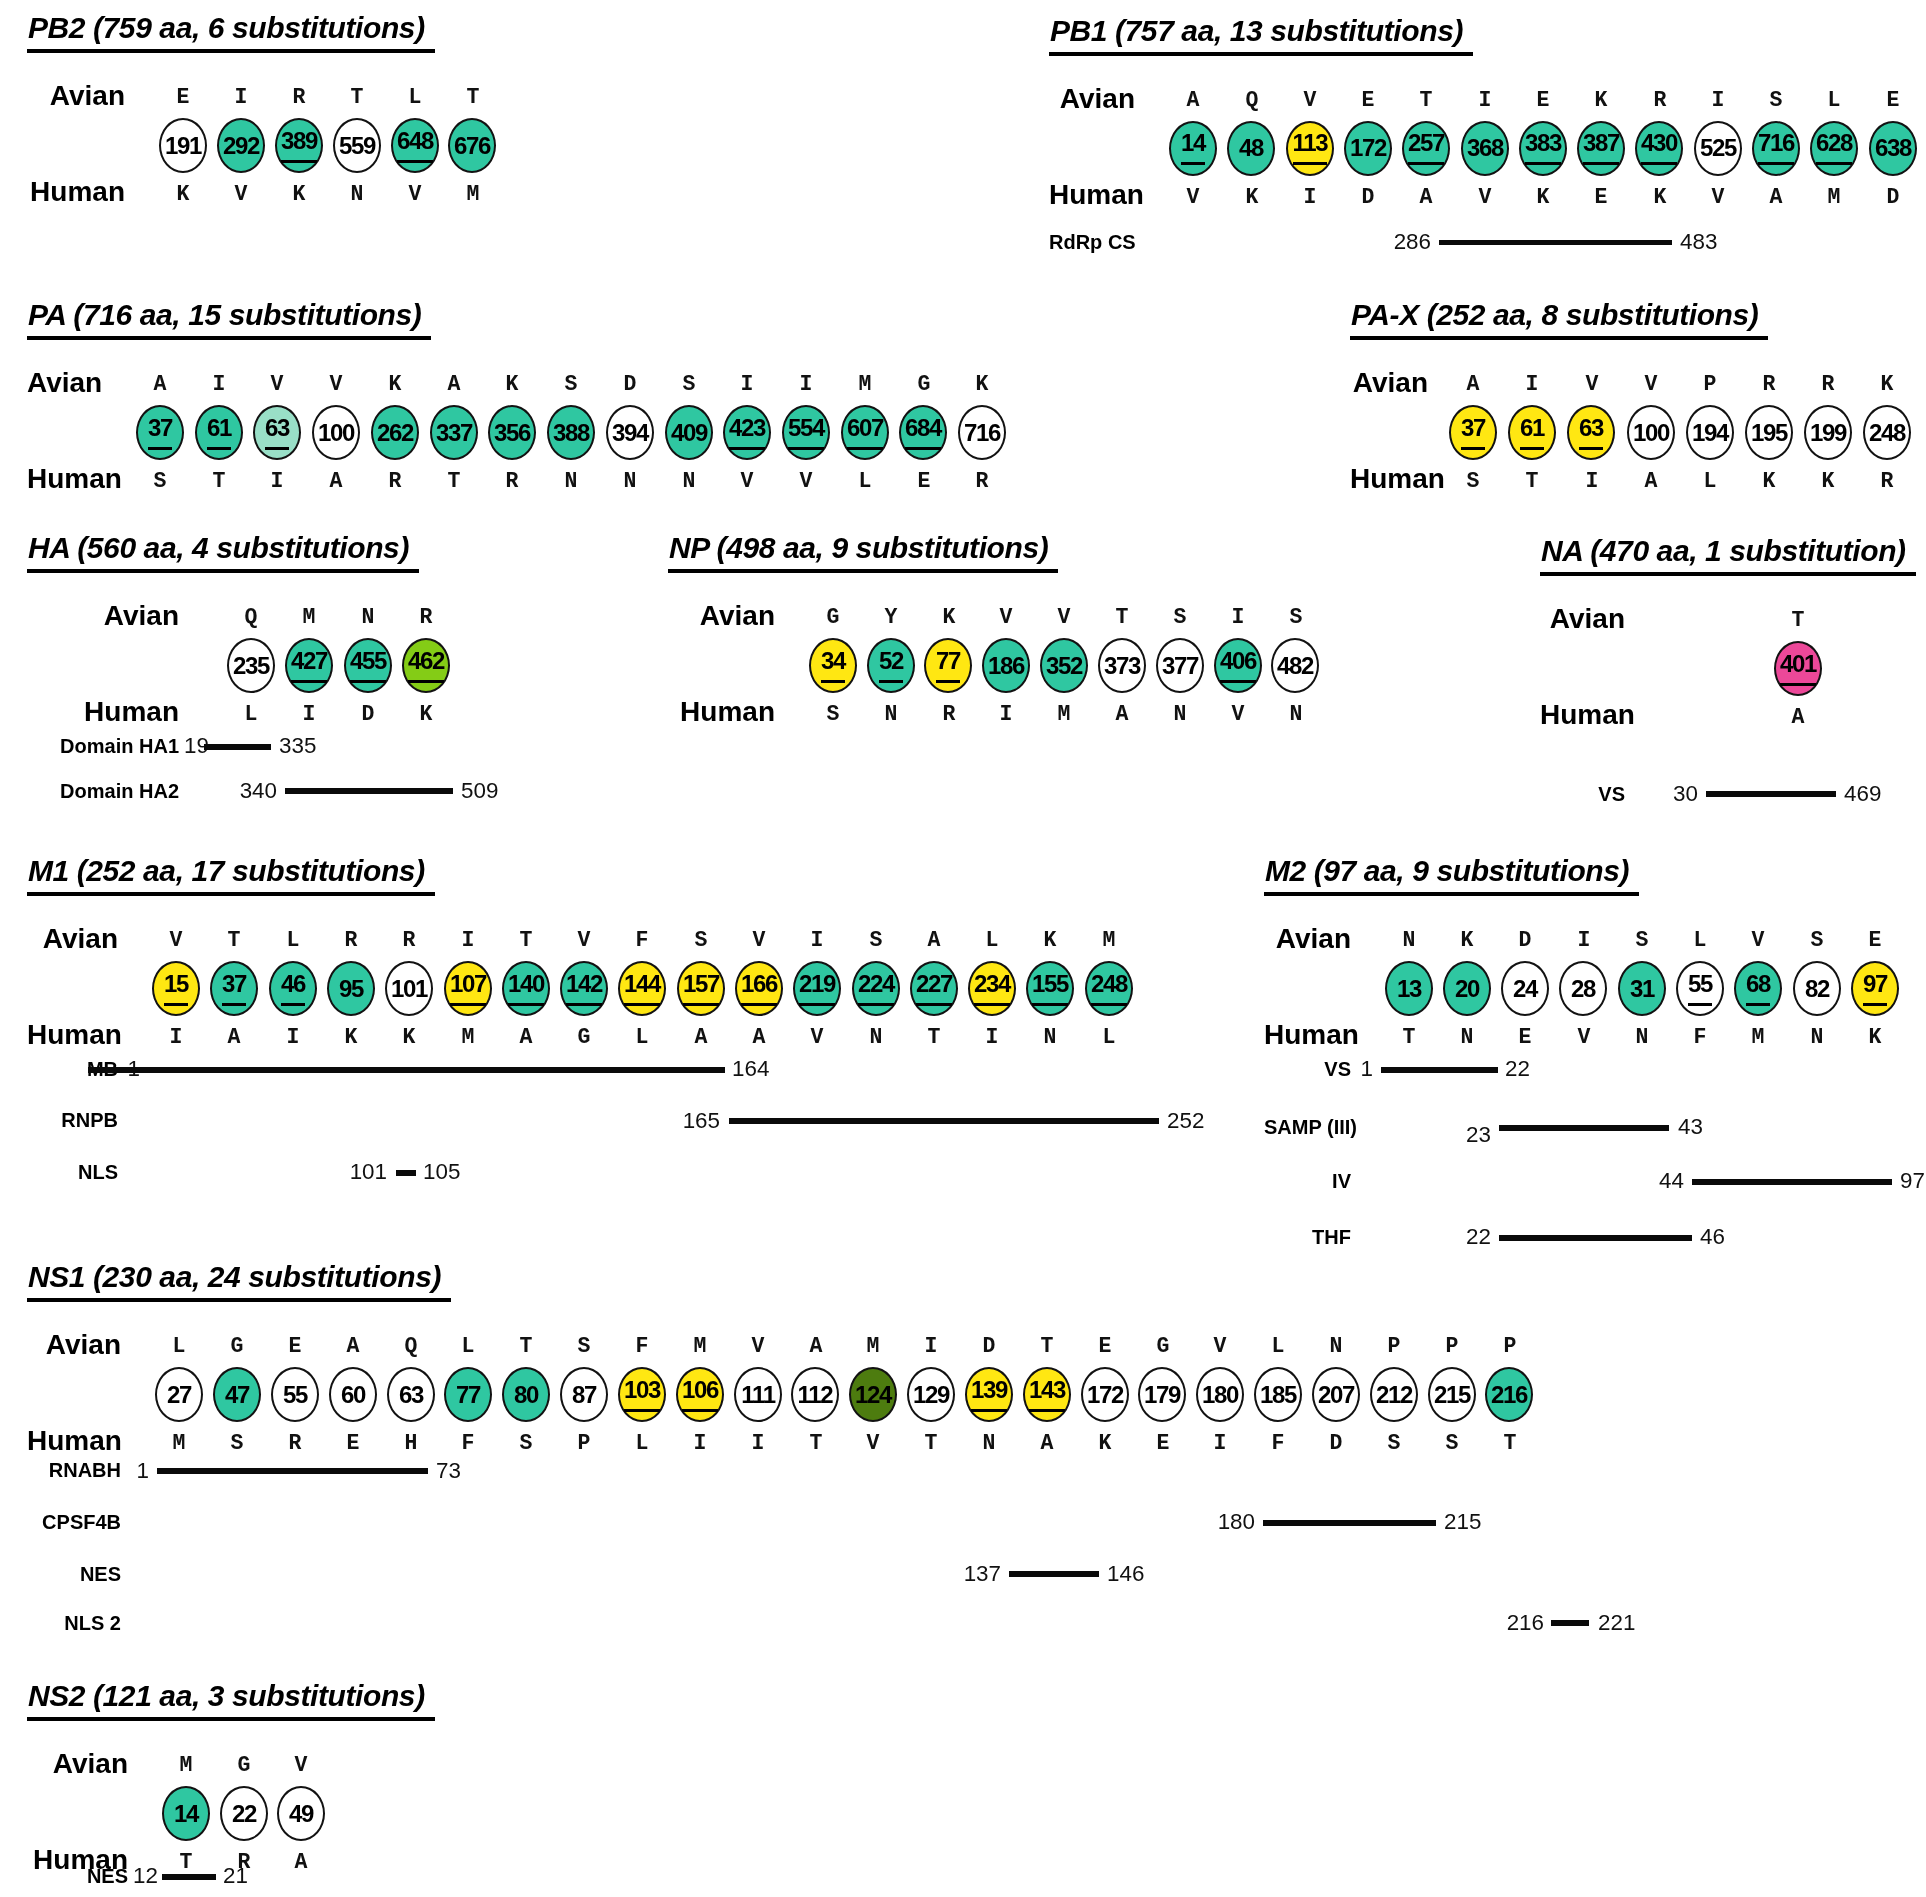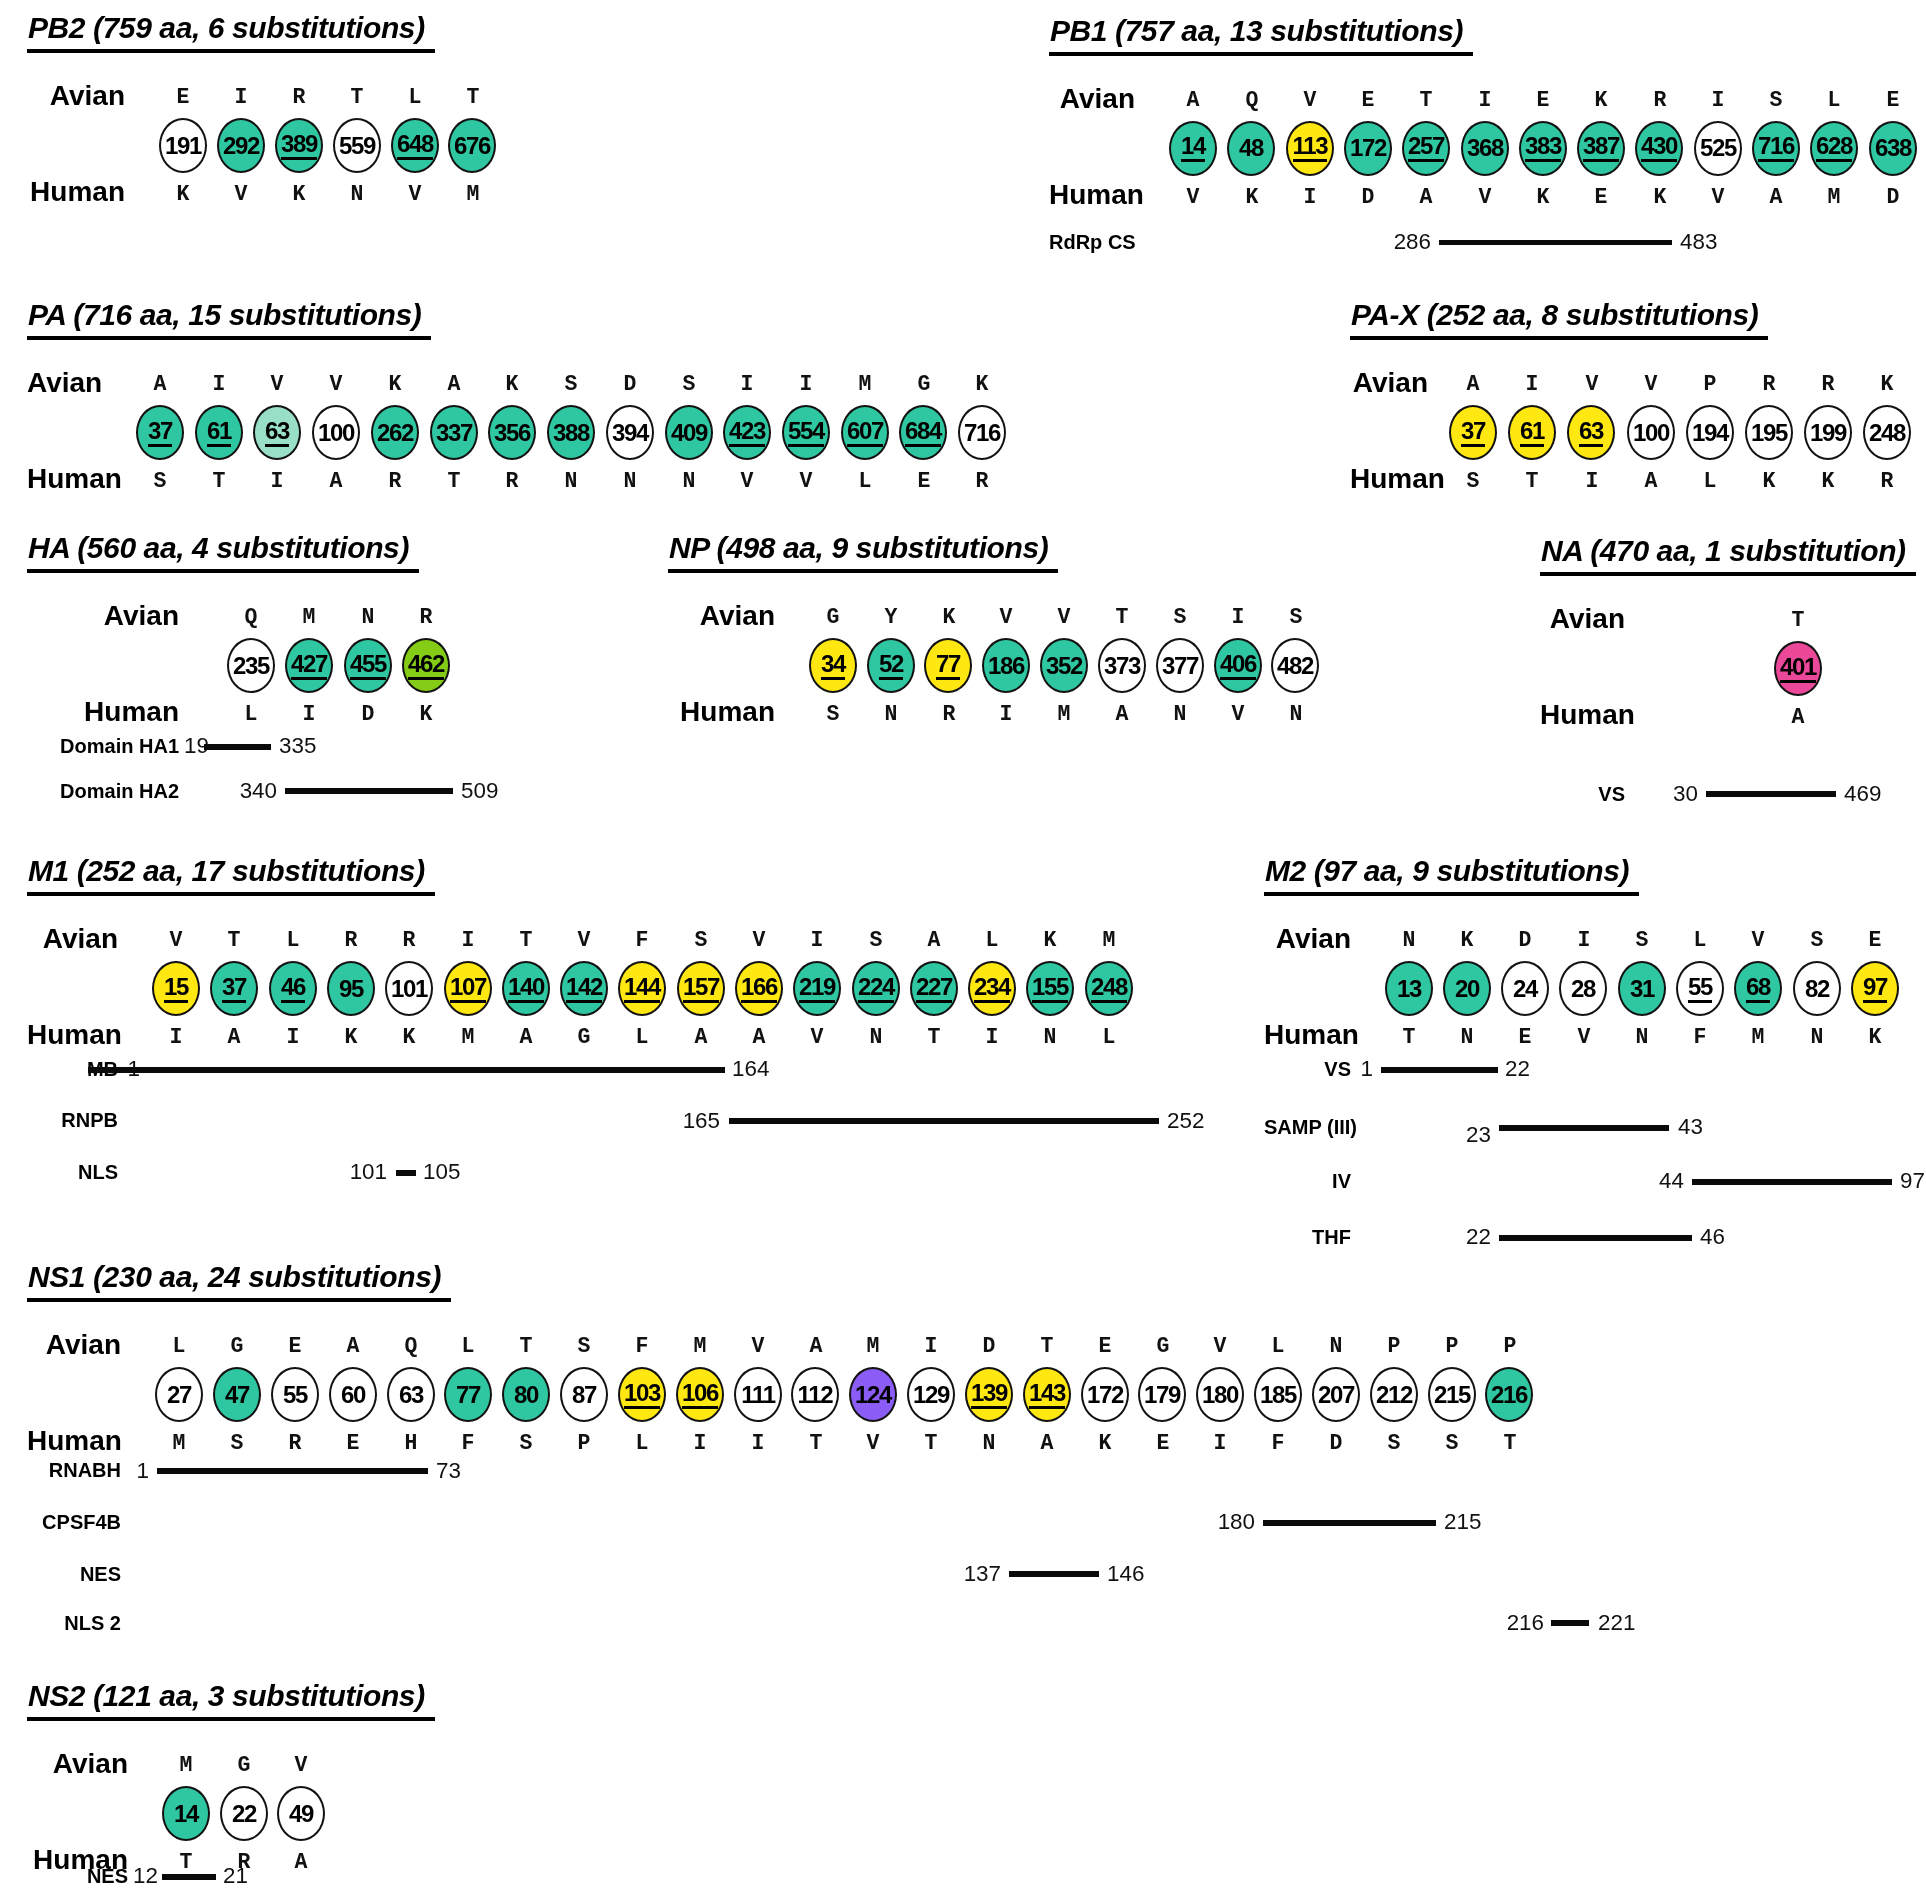--- a/index.html
+++ b/index.html
@@ -9,21 +9,21 @@
   .ptitle{position:absolute;display:inline-block;white-space:nowrap;
           font:italic 700 30px/1.15 "Liberation Sans",sans-serif;letter-spacing:-0.4px;
           border-bottom:4px solid #000;padding:0 10px 3.6px 0.9px;color:#000;}
   .rowlabel{position:absolute;text-align:right;
             font:700 28px/1 "Liberation Sans",sans-serif;color:#000;white-space:nowrap;}
   .aa{position:absolute;width:58px;text-align:center;
       font:700 21.5px/1 "Liberation Mono",monospace;color:#111;}
   .circle{position:absolute;width:48px;height:55px;border:2.7px solid #121212;border-radius:50%;
           box-sizing:border-box;display:flex;align-items:center;justify-content:center;}
   .num{font:700 24px/1 "Liberation Sans",sans-serif;letter-spacing:-1.3px;color:#000;}
-  .num.u{border-bottom:3.6px solid #000;padding-bottom:1px;}
+  .num.u{border-bottom:3.6px solid #000;padding-bottom:7px;}
   .domlabel{position:absolute;text-align:right;font:700 20px/1 "Liberation Sans",sans-serif;
             color:#000;white-space:nowrap;}
   .domnum{position:absolute;font:400 22.4px/1 "Liberation Sans",sans-serif;color:#111;white-space:nowrap;}
   .domnum.start{text-align:right;}
   .domline{position:absolute;height:5.8px;background:#0a0a0a;}
 </style>
 </head>
 <body>
 
 <div id="page">
@@ -584,21 +584,21 @@
       <div class="circle" style="left: 707px; top: 107px; background: rgb(255, 255, 255);">
         <span class="num">111</span>
       </div>
       <div class="aa" style="left: 702px; top: 173px;">I</div>
       <div class="aa" style="left: 760px; top: 76px;">A</div>
       <div class="circle" style="left: 764px; top: 107px; background: rgb(255, 255, 255);">
         <span class="num">112</span>
       </div>
       <div class="aa" style="left: 760px; top: 173px;">T</div>
       <div class="aa" style="left: 817px; top: 76px;">M</div>
-      <div class="circle" style="left: 822px; top: 107px; background: #8b5cf6;">
+      <div class="circle" style="left: 822px; top: 107px; background: #4d7c0f;">
         <span class="num">124</span>
       </div>
       <div class="aa" style="left: 817px; top: 173px;">V</div>
       <div class="aa" style="left: 875px; top: 76px;">I</div>
       <div class="circle" style="left: 880px; top: 107px; background: rgb(255, 255, 255);">
         <span class="num">129</span>
       </div>
       <div class="aa" style="left: 875px; top: 173px;">T</div>
       <div class="aa" style="left: 933px; top: 76px;">D</div>
       <div class="circle" style="left: 938px; top: 107px; background: rgb(255, 231, 18);">

